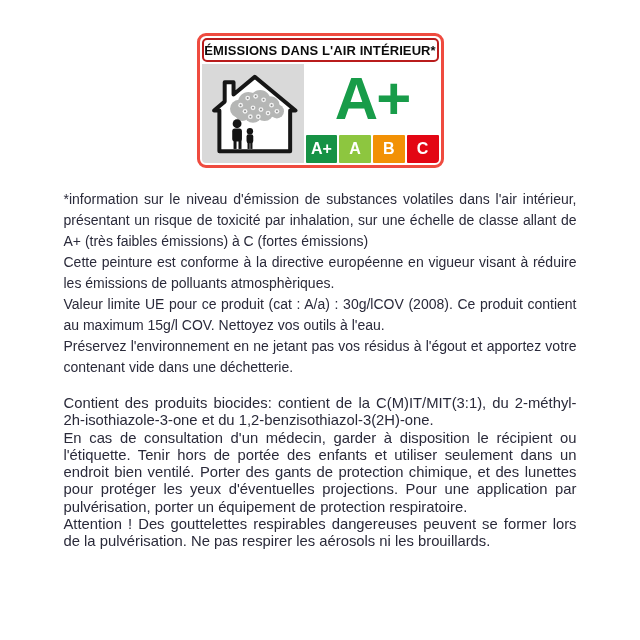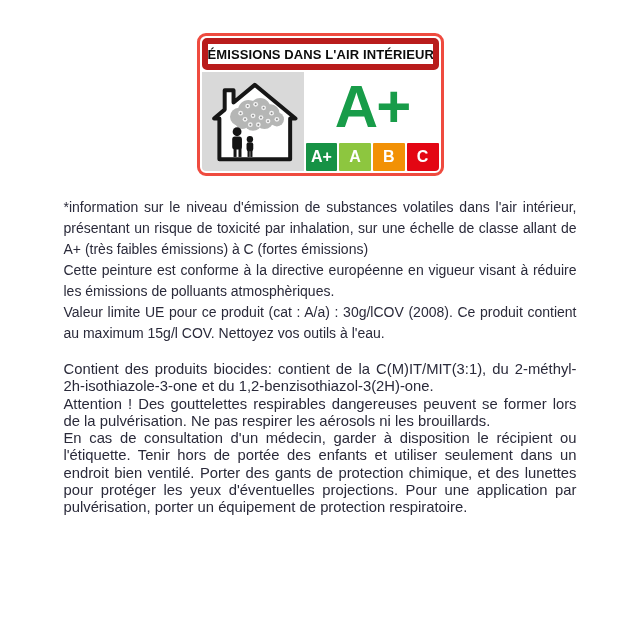--- a/index.html
+++ b/index.html
@@ -13,21 +13,21 @@
   
   .air-label {
     width: 247px;
     margin: 33px auto 0;
     border: 3px solid #ef4b3f;
     border-radius: 9px;
     background: #fff;
     padding: 2px;
   }
   .air-label__header {
-    border: 6px solid #b91c1c;
+    border: 2px solid #b91c1c;
     border-radius: 5px;
     text-align: center;
     font-weight: bold;
     font-size: 13px;
     line-height: 1;
     letter-spacing: 0.1px;
     color: #0c0c0c;
     padding: 4px 0 3px;
     white-space: nowrap;
     overflow: hidden;
@@ -162,23 +162,24 @@
 
     </div>
   </div>
 
   <div class="text-block">
     <p class="footnote">*information sur le niveau d'émission de substances volatiles dans l'air intérieur, présentant un risque de toxicité par inhalation, sur une échelle de classe allant de A+ (très faibles émissions) à C (fortes émissions)</p>
 
     <div class="para-group">
       <p>Cette peinture est conforme à la directive européenne en vigueur visant à réduire les émissions de polluants atmosphèriques.</p>
       <p>Valeur limite UE pour ce produit (cat : A/a) : 30g/lCOV (2008). Ce produit contient au maximum 15g/l COV. Nettoyez vos outils à l'eau.</p>
+      <p>Préservez l'environnement en ne jetant pas vos résidus à l'égout et apportez votre contenant vide dans une déchetterie.</p>
     </div>
 
     <div class="warn-group">
       <p>Contient des produits biocides: contient de la C(M)IT/MIT(3:1), du 2-méthyl-2h-isothiazole-3-one et du 1,2-benzisothiazol-3(2H)-one.</p>
+      <p>En cas de consultation d'un médecin, garder à disposition le récipient ou l'étiquette. Tenir hors de portée des enfants et utiliser seulement dans un endroit bien ventilé. Porter des gants de protection chimique, et des lunettes pour protéger les yeux d'éventuelles projections. Pour une application par pulvérisation, porter un équipement de protection respiratoire.</p>
       <p>Attention ! Des gouttelettes respirables dangereuses peuvent se former lors de la pulvérisation. Ne pas respirer les aérosols ni les brouillards.</p>
-      <p>En cas de consultation d'un médecin, garder à disposition le récipient ou l'étiquette. Tenir hors de portée des enfants et utiliser seulement dans un endroit bien ventilé. Porter des gants de protection chimique, et des lunettes pour protéger les yeux d'éventuelles projections. Pour une application par pulvérisation, porter un équipement de protection respiratoire.</p>
 
     </div>
   </div>
 
 </div>
 
 </body></html>

